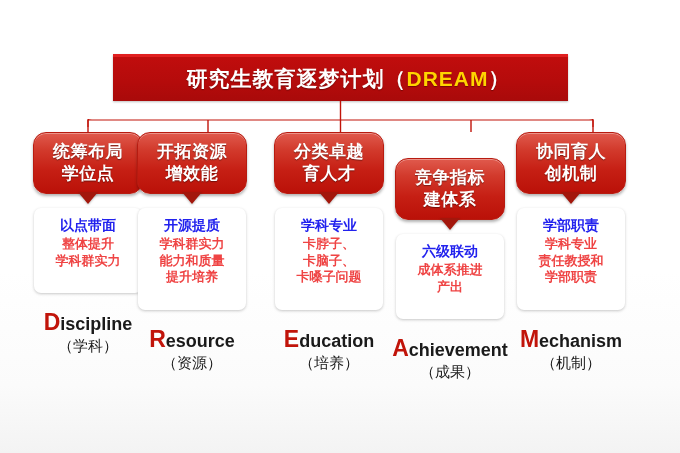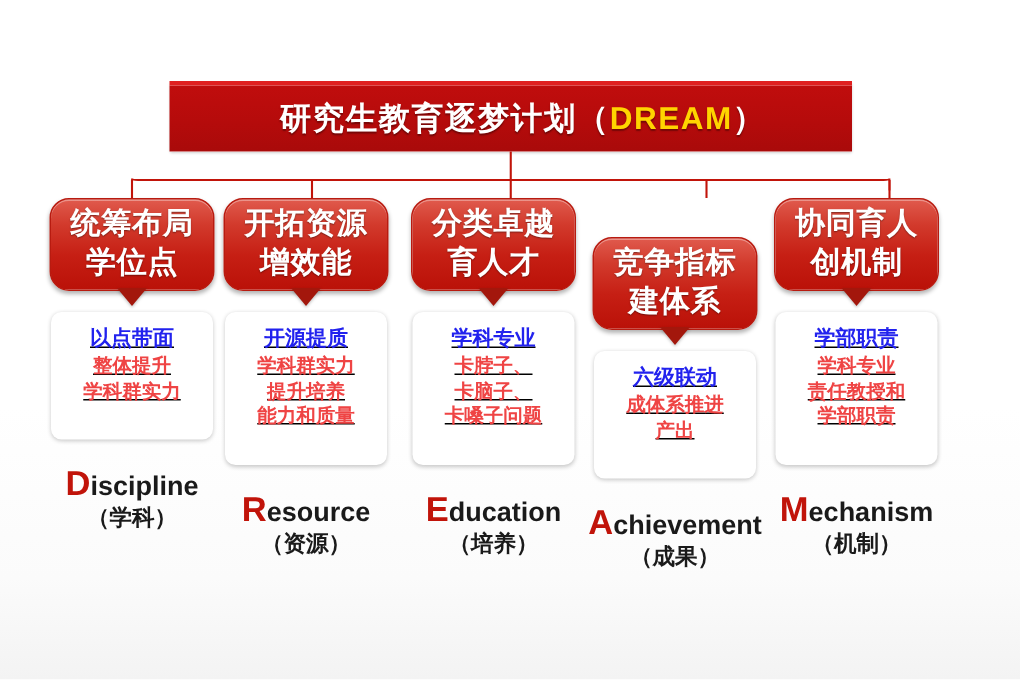--- a/index.html
+++ b/index.html
@@ -61,21 +61,21 @@
     pointer-events: none;
   }
 
   
   .col {
     position: absolute;
     width: 120px;
     top: 132px;
   }
   .col-0 { left: 28px; }
-  .col-1 { left: 144px; }
+  .col-1 { left: 132px; }
   .col-2 { left: 269px; }
   .col-3 { left: 390px; margin-top: 26px; }
   .col-4 { left: 511px; }
 
   
   .pillar {
     position: relative;
     width: 110px;
     margin: 0 auto;
     height: 62px;
@@ -84,21 +84,21 @@
       linear-gradient(180deg, #e05a4d 0%, #d23a2c 28%, #c61f14 62%, #ba1108 100%);
     border: 1px solid #b81b10;
     box-sizing: border-box;
     display: flex;
     flex-direction: column;
     align-items: center;
     justify-content: center;
     box-shadow: 0 2px 3px rgba(0,0,0,0.3), inset 0 1px 0 rgba(255,255,255,0.35);
   }
   .pillar-line {
-    font-size: 20px;
+    font-size: 17px;
     font-weight: bold;
     color: #ffffff;
     line-height: 1.28;
     letter-spacing: 0.5px;
     text-shadow: 0 1px 1px rgba(0,0,0,0.4);
     white-space: nowrap;
   }
   .pillar-arrow {
     position: absolute;
     left: 50%;
@@ -117,21 +117,20 @@
     position: relative;
     width: 108px;
     margin: 14px auto 0 auto;
     min-height: 84px;
     background: #ffffff;
     border-radius: 7px;
     box-shadow: 0 1px 3px rgba(0,0,0,0.22);
     padding: 8px 4px 24px 4px;
     box-sizing: border-box;
     text-align: center;
-    text-decoration: underline;
   }
   .card-head {
     font-size: 14px;
     font-weight: bold;
     color: #2222ee;
     line-height: 1.3;
     margin-bottom: 2px;
     white-space: nowrap;
   }
   .card-body {
@@ -158,21 +157,21 @@
     line-height: 1.15;
   }
   .acronym-word .initial {
     color: #c1140a;
     font-size: 23px;
     font-weight: bold;
   }
   .acronym-cn {
     font-size: 15px;
     color: #1a1a1a;
-    font-weight: 700;
+    font-weight: 400;
     line-height: 1.35;
     white-space: nowrap;
   }
 </style>
 </head>
 <body>
 
 <div id="canvas">
 
   <div class="title-banner">
@@ -212,22 +211,22 @@
 
   <div class="col col-1">
     <div class="pillar">
       <div class="pillar-line">开拓资源</div>
       <div class="pillar-line">增效能</div>
       <div class="pillar-arrow"></div>
     </div>
     <div class="card">
       <div class="card-head">开源提质</div>
       <div class="card-body">学科群实力</div>
+      <div class="card-body">能力和质量</div>
       <div class="card-body">提升培养</div>
-      <div class="card-body">能力和质量</div>
     </div>
     <div class="acronym">
       <div class="acronym-word"><span class="initial">R</span><span>esource</span></div>
       <div class="acronym-cn">（资源）</div>
     </div>
   </div>
 
   <div class="col col-2">
     <div class="pillar">
       <div class="pillar-line">分类卓越</div>

